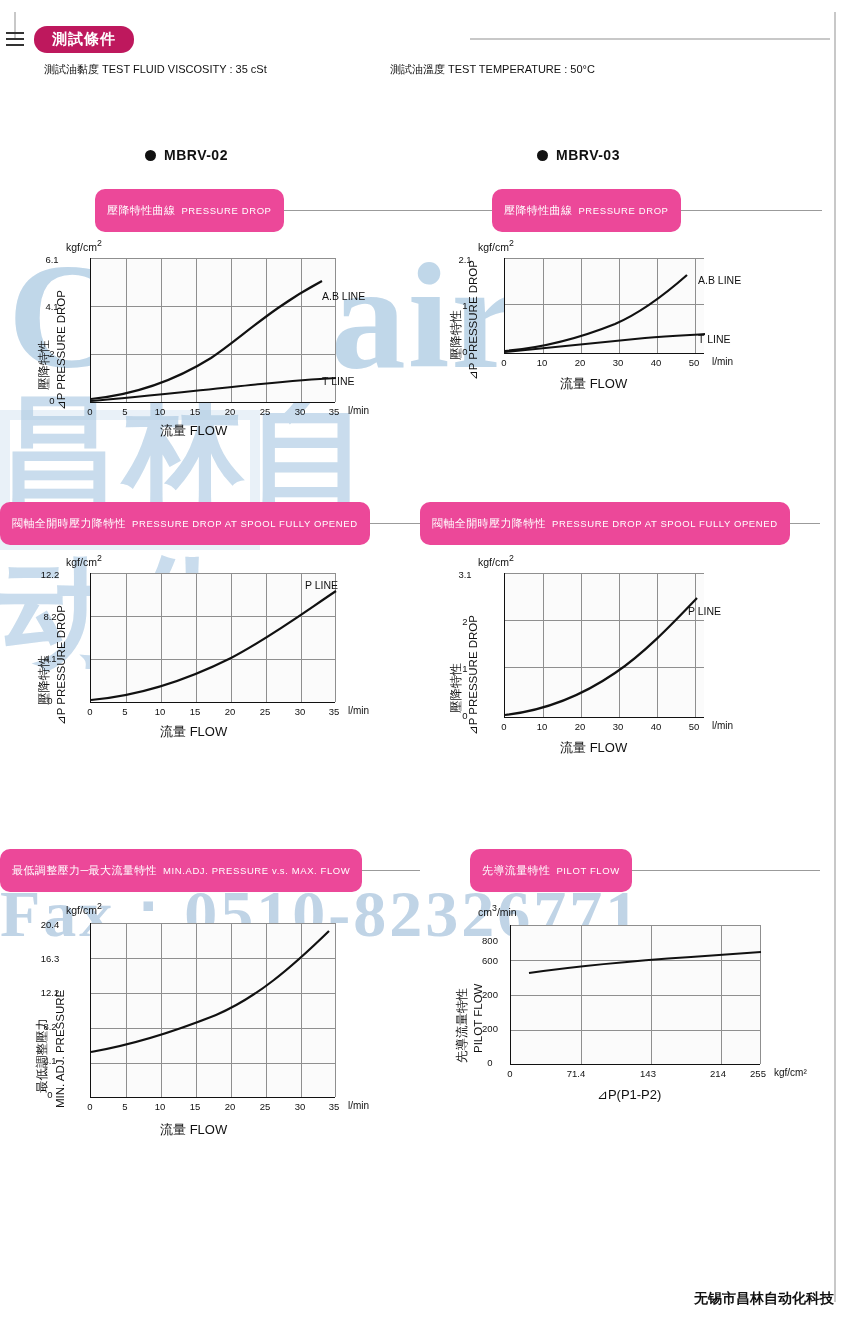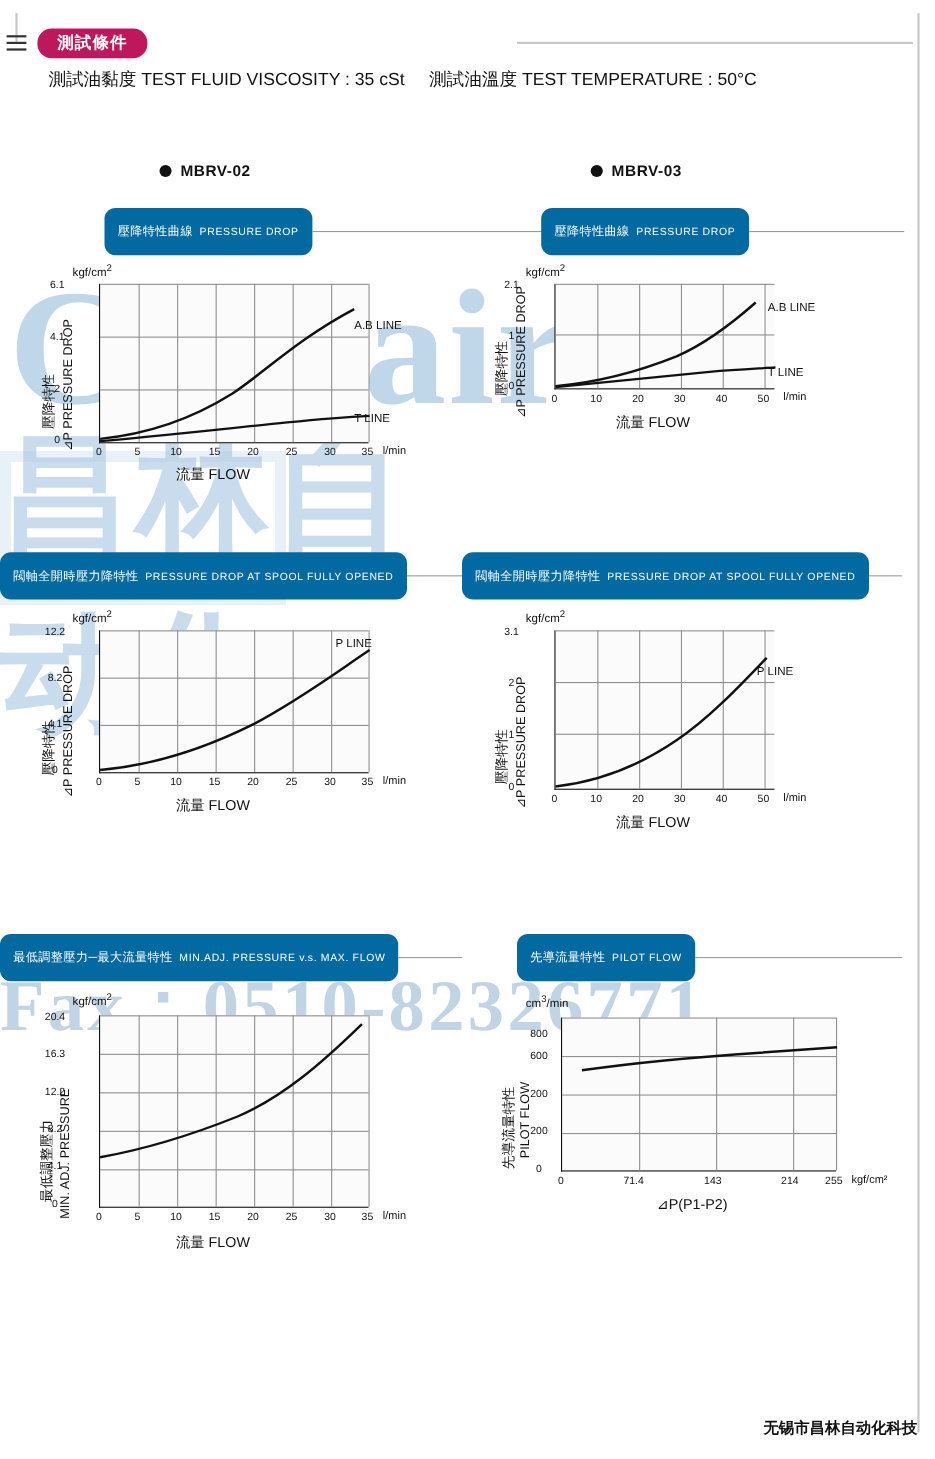--- a/index.html
+++ b/index.html
@@ -33,33 +33,33 @@
   .hdr-dashes{position:absolute;left:6px;top:18px;width:18px;height:10px;}
   .hdr-dashes i{display:block;width:18px;height:2px;background:#333;margin-bottom:4px;}
   .hdr-badge{position:absolute;left:34px;top:12px;background:#be185d;color:#fff;
     border-radius:13px;padding:4px 18px;font-size:15px;font-weight:bold;
     font-family:"DejaVu Sans",sans-serif;letter-spacing:1px;}
   .hdr-title{position:absolute;left:172px;top:12px;font-size:21px;letter-spacing:3px;
     font-weight:bold;color:#1c1c1c;font-family:"Liberation Serif",serif;}
   .hdr-line{position:absolute;left:470px;top:24px;width:360px;height:0;border-top:2px solid #c8c8c8;}
 
   
-  .cond{position:absolute;top:62px;font-size:16px;color:#111;z-index:3;text-align:right;}
+  .cond{position:absolute;top:62px;font-size:11px;color:#111;z-index:3;text-align:right;}
   .cond.c1{left:44px;}
   .cond.c2{left:390px;}
 
   
   .model{position:absolute;z-index:3;font-size:14px;font-weight:bold;color:#111;}
   .model .dot{display:inline-block;width:11px;height:11px;background:#111;border-radius:50%;
     margin-right:8px;vertical-align:middle;}
   .model span.lbl{vertical-align:middle;letter-spacing:.5px;}
 
   
   .banner{position:absolute;z-index:3;height:20px;display:flex;align-items:center;}
-  .banner .pill{background:#0369a1;color:#fff;font-size:11px;padding:14px 12px;
+  .banner .pill{background:#ec4899;color:#fff;font-size:11px;padding:14px 12px;
     border-radius:10px;white-space:nowrap;letter-spacing:.4px;}
   .banner .pill .en{font-size:9.5px;letter-spacing:.6px;margin-left:6px;}
   .banner .tail{height:1px;background:#9b9b9b;flex:1;margin-left:0;}
 
   
   .chart{position:absolute;z-index:3;}
   .plot{position:absolute;background:#ffffff;border-left:1.6px solid #111;border-bottom:1.6px solid #111;box-sizing:border-box;}
   .plot .grid-v,.plot .grid-h{position:absolute;background:#8f8f8f;}
   .plot .grid-v{width:1px;top:0;bottom:0;}
   .plot .grid-h{height:1px;left:0;right:0;}

